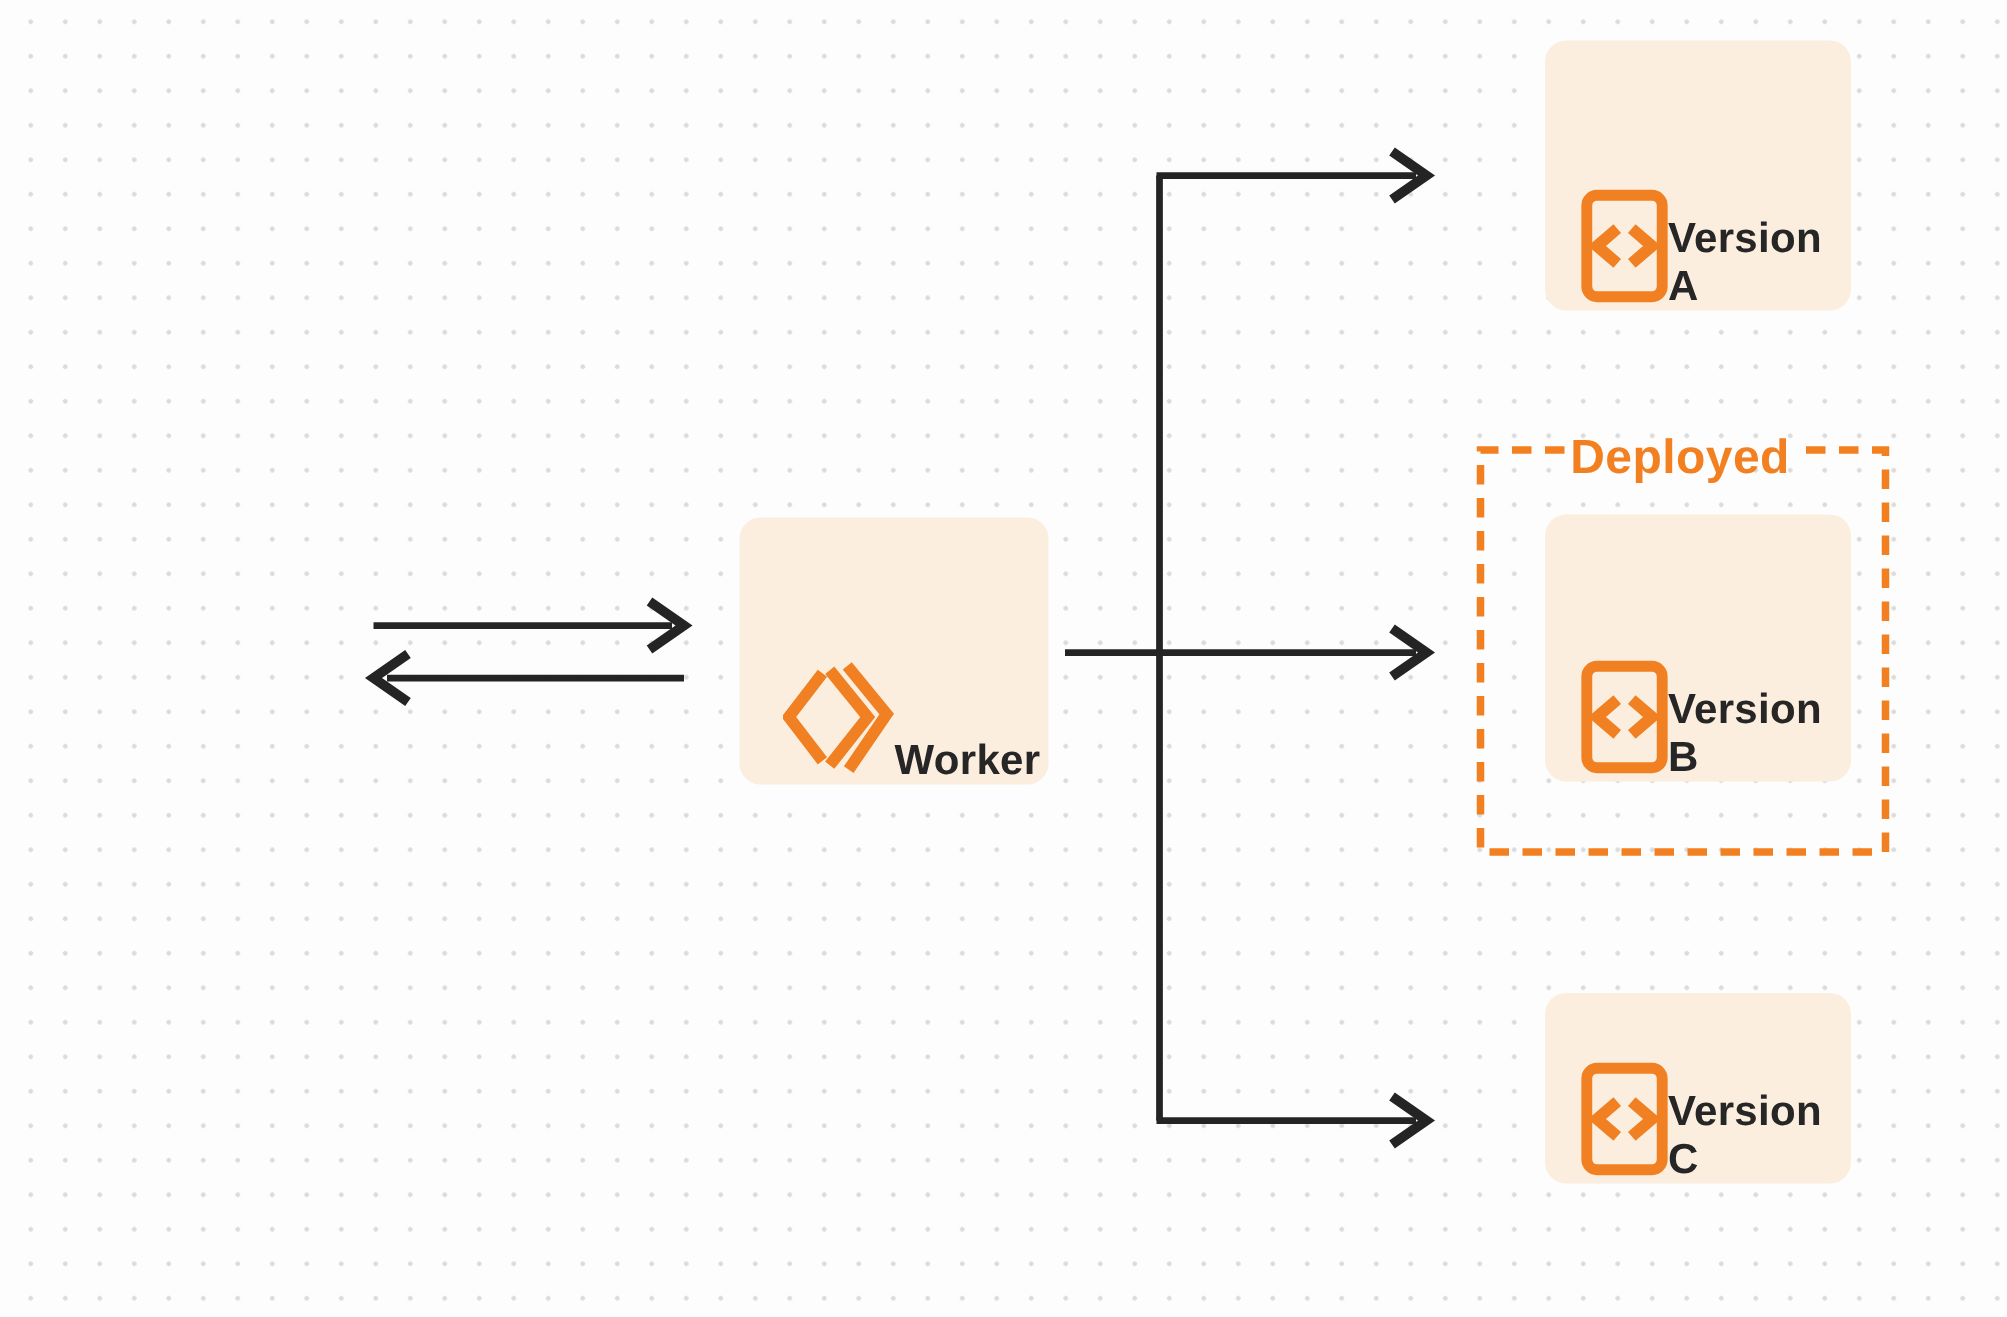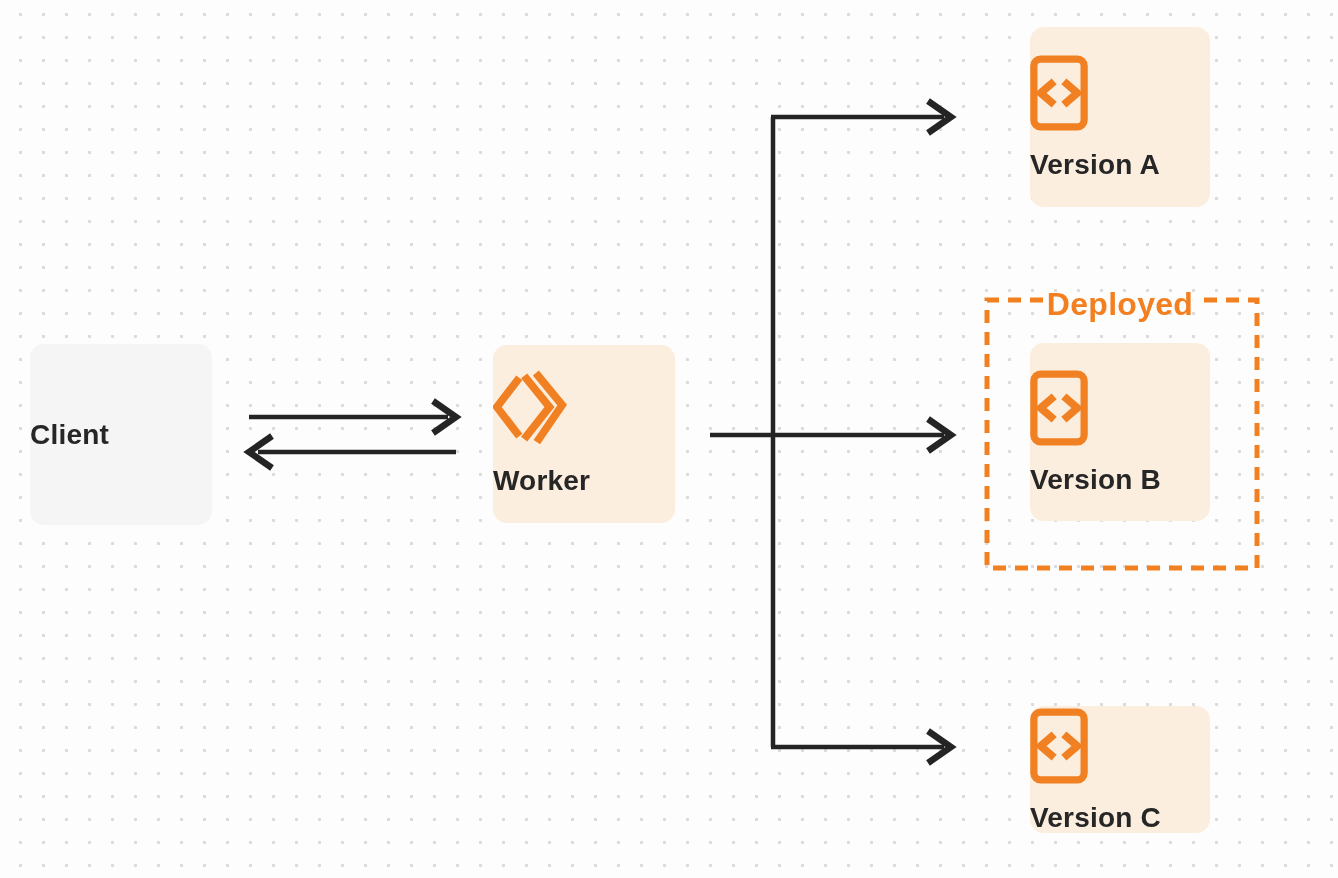--- a/index.html
+++ b/index.html
@@ -14,43 +14,44 @@
     overflow: hidden;
     background-color: #FDFDFD;
     background-image: radial-gradient(circle, #DBDBDB 1.4px, rgba(0,0,0,0) 1.6px);
     background-size: 23px 23px;
     background-position: 9px 3px;
   }
   .node {
     position: absolute;
     border-radius: 14px;
     display: flex;
-    flex-direction: column;
-    align-items: flex-start;
+    flex-direction: row;
+    align-items: flex-end;
     justify-content: center;
+    padding-left: 24px;
   }
   .node-label {
     font-size: 28px;
     font-weight: 700;
     color: #262626;
     letter-spacing: 0.2px;
   }
   .card-gray  { background: #F5F5F6; }
   .card-cream { background: #FCEEDF; }
 
   .client-node  { left: 30px;  top: 344px; width: 182px; height: 181px; }
 
   .worker-node  { left: 493px; top: 345px; width: 182px; height: 178px; }
   .worker-node .logo-wrap { margin-top: -2px; }
   .worker-node .node-label { margin-top: 14px; }
 
   .version-node { width: 180px; height: 180px; }
   .version-a { left: 1030px; top: 27px; }
   .version-b { left: 1030px; top: 343px; height: 178px; }
-  .version-c { left: 1030px; top: 662px; height: 127px; margin-top: 44px; }
+  .version-c { left: 1030px; top: 662px; height: 127px; }
   .version-node .icon-wrap { margin-top: 2px; }
   .version-node .node-label { margin-top: 14px; }
 
   .wires {
     position: absolute;
     left: 0; top: 0;
     width: 1338px;
     height: 878px;
     pointer-events: none;
   }
@@ -107,23 +108,20 @@
       <path d="M771 117 H944" stroke-width="4.5"></path>
       <path d="M928 101 L951 117 L928 133" stroke-width="6.5"></path>
 
       <path d="M771 747 H944" stroke-width="4.5"></path>
       <path d="M928 731 L951 747 L928 763" stroke-width="6.5"></path>
     </g>
 
     <path d="M1043 300 H987 V568 H1257 V300 H1199" stroke="#F28021" stroke-width="5" stroke-dasharray="13 9"></path>
   </svg>
 
-  <div class="node card-gray client-node">
-    <div class="node-label">Client</div>
-  </div>
 
   <div class="node card-cream worker-node">
     <div class="logo-wrap">
       <svg width="74" height="78" viewBox="0 0 76 78" fill="none" stroke="#F08021" stroke-width="8" stroke-linecap="butt" stroke-linejoin="miter">
         <path d="M27 8 L4 38 L27 68"></path>
         <path d="M32 6 L58 38 L32 71"></path>
         <path d="M44 3 L71 36 L45 74"></path>
       </svg>
     </div>
     <div class="node-label">Worker</div>

